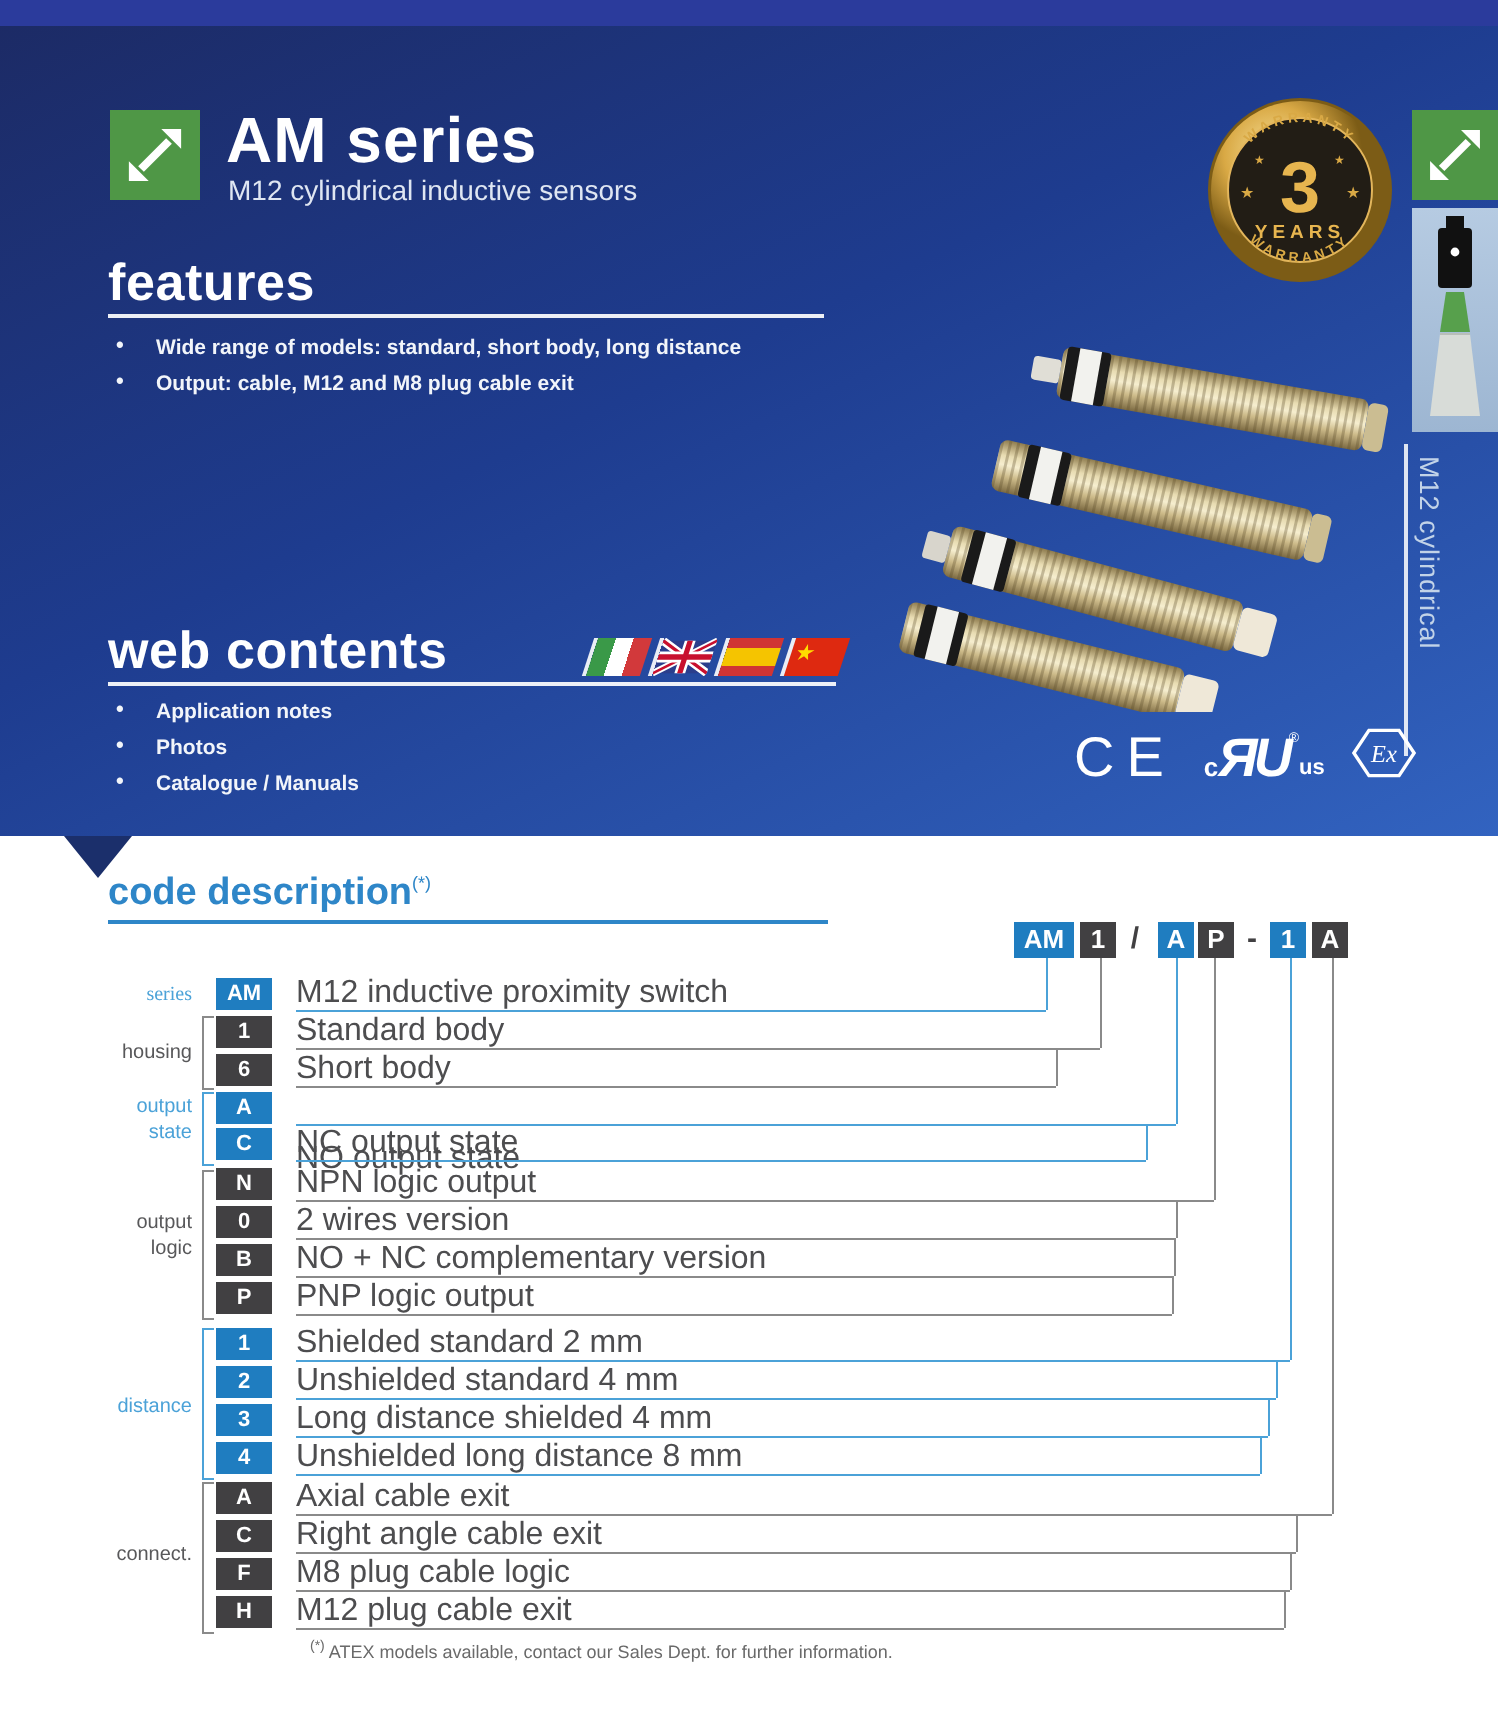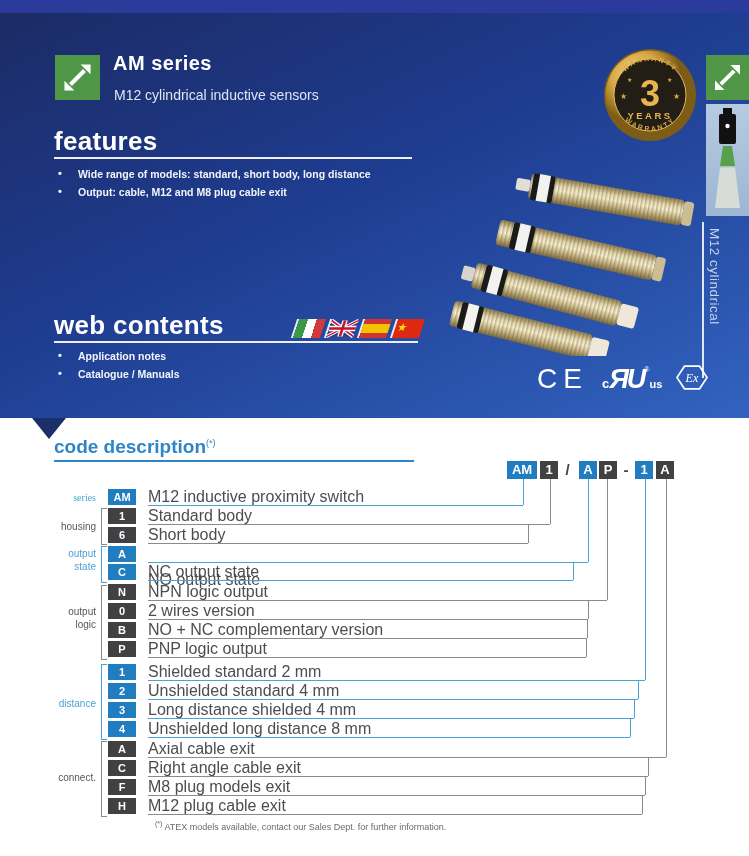--- a/index.html
+++ b/index.html
@@ -9,21 +9,21 @@
   *{margin:0;padding:0;box-sizing:border-box}
   body{font-family:"Liberation Sans",sans-serif;background:#e8e8e8}
   #page{position:relative;width:749px;height:856px;background:#fff;overflow:hidden;margin:0 auto}
   .abs{position:absolute}
 
   
   .header{position:absolute;left:0;top:0;width:749px;height:418px;
     background:linear-gradient(155deg,#1c2a64 0%,#1e3c8f 45%,#2c58b2 85%,#3263c0 100%)}
   .topstrip{position:absolute;left:0;top:0;width:749px;height:13px;background:#2b3b9c}
   .logo-sq{position:absolute;background:var(--green)}
-  .page-title{position:absolute;left:113px;top:52px;color:#fff;font-size:20px;font-weight:700;letter-spacing:.5px}
+  .page-title{position:absolute;left:113px;top:52px;color:#fff;font-size:32px;font-weight:700;letter-spacing:.5px}
   .page-subtitle{position:absolute;left:114px;top:87px;color:#dfe6f2;font-size:14px}
   .sec-head{position:absolute;color:#fff;font-size:26px;font-weight:700;letter-spacing:.3px}
   .sec-rule{position:absolute;height:1.5px;background:rgba(255,255,255,.92)}
   ul.blist{position:absolute;list-style:none}
   ul.blist li{position:relative;color:#f2f5fa;font-size:10.5px;font-weight:700;padding-left:22px;margin-bottom:6px}
   ul.blist li::before{content:"•";position:absolute;left:2px;top:-1px;font-size:11px}
 
   
   .flags{position:absolute;left:296px;top:319px;display:flex;gap:6px}
   .flag{width:27px;height:19px;transform:skewX(-18deg);box-shadow:-2px 0 0 rgba(255,255,255,.9);overflow:hidden}
@@ -111,20 +111,21 @@
           <path d="M0 0 L30 18 M30 0 L0 18" stroke="#c8102e" stroke-width="1.6"></path>
           <path d="M15 0 V18 M0 9 H30" stroke="#fff" stroke-width="6"></path>
           <path d="M15 0 V18 M0 9 H30" stroke="#c8102e" stroke-width="3"></path>
         </svg>
       </div>
       <div class="flag flag-spain"></div>
       <div class="flag flag-china">★</div>
     </div>
     <ul class="blist" style="left:56px;top:350px;width:300px" id="web-list">
         <li>Application notes</li>
+        <li>Photos</li>
         <li>Catalogue / Manuals</li>
       </ul>
 
     <div class="certs">
       <span class="ce">CE</span>
       <span class="ul-wrap">
         <span class="ul-c">c</span>
         <span class="ul-mark">ЯU</span>
         <span class="ul-reg">®</span>
         <span class="ul-us">us</span>
@@ -326,21 +327,21 @@
       <div class="glabel blue" style="top: 697px;">distance</div>
       <div class="chip dark" style="left: 108px; top: 741px;">A</div>
       <div class="rdesc" style="top: 741px; width: 420px;">Axial cable exit</div>
       <div class="hline" style="left: 148px; top: 757px; width: 518px; height: 1px; background: rgb(138, 138, 138);"></div>
       <div class="vline" style="left: 666px; top: 479px; width: 1px; height: 278px; background: rgb(138, 138, 138);"></div>
       <div class="chip dark" style="left: 108px; top: 760px;">C</div>
       <div class="rdesc" style="top: 760px; width: 420px;">Right angle cable exit</div>
       <div class="hline" style="left: 148px; top: 776px; width: 500px; height: 1px; background: rgb(138, 138, 138);"></div>
       <div class="vline" style="left: 648px; top: 757px; width: 1px; height: 19px; background: rgb(138, 138, 138);"></div>
       <div class="chip dark" style="left: 108px; top: 779px;">F</div>
-      <div class="rdesc" style="top: 779px; width: 420px;">M8 plug models exit</div>
+      <div class="rdesc" style="top: 779px; width: 420px;">M8 plug cable logic</div>
       <div class="hline" style="left: 148px; top: 795px; width: 497px; height: 1px; background: rgb(138, 138, 138);"></div>
       <div class="vline" style="left: 645px; top: 776px; width: 1px; height: 19px; background: rgb(138, 138, 138);"></div>
       <div class="chip dark" style="left: 108px; top: 798px;">H</div>
       <div class="rdesc" style="top: 798px; width: 420px;">M12 plug cable exit</div>
       <div class="hline" style="left: 148px; top: 814px; width: 494px; height: 1px; background: rgb(138, 138, 138);"></div>
       <div class="vline" style="left: 642px; top: 795px; width: 1px; height: 19px; background: rgb(138, 138, 138);"></div>
       <div class="brk" style="left: 101px; top: 741px; height: 76px; background: rgb(138, 138, 138);"></div>
       <div class="brk-tick" style="left: 101px; top: 741px; background: rgb(138, 138, 138);"></div>
       <div class="brk-tick" style="left: 101px; top: 816px; background: rgb(138, 138, 138);"></div>
       <div class="glabel dark" style="top: 771px;">connect.</div>

